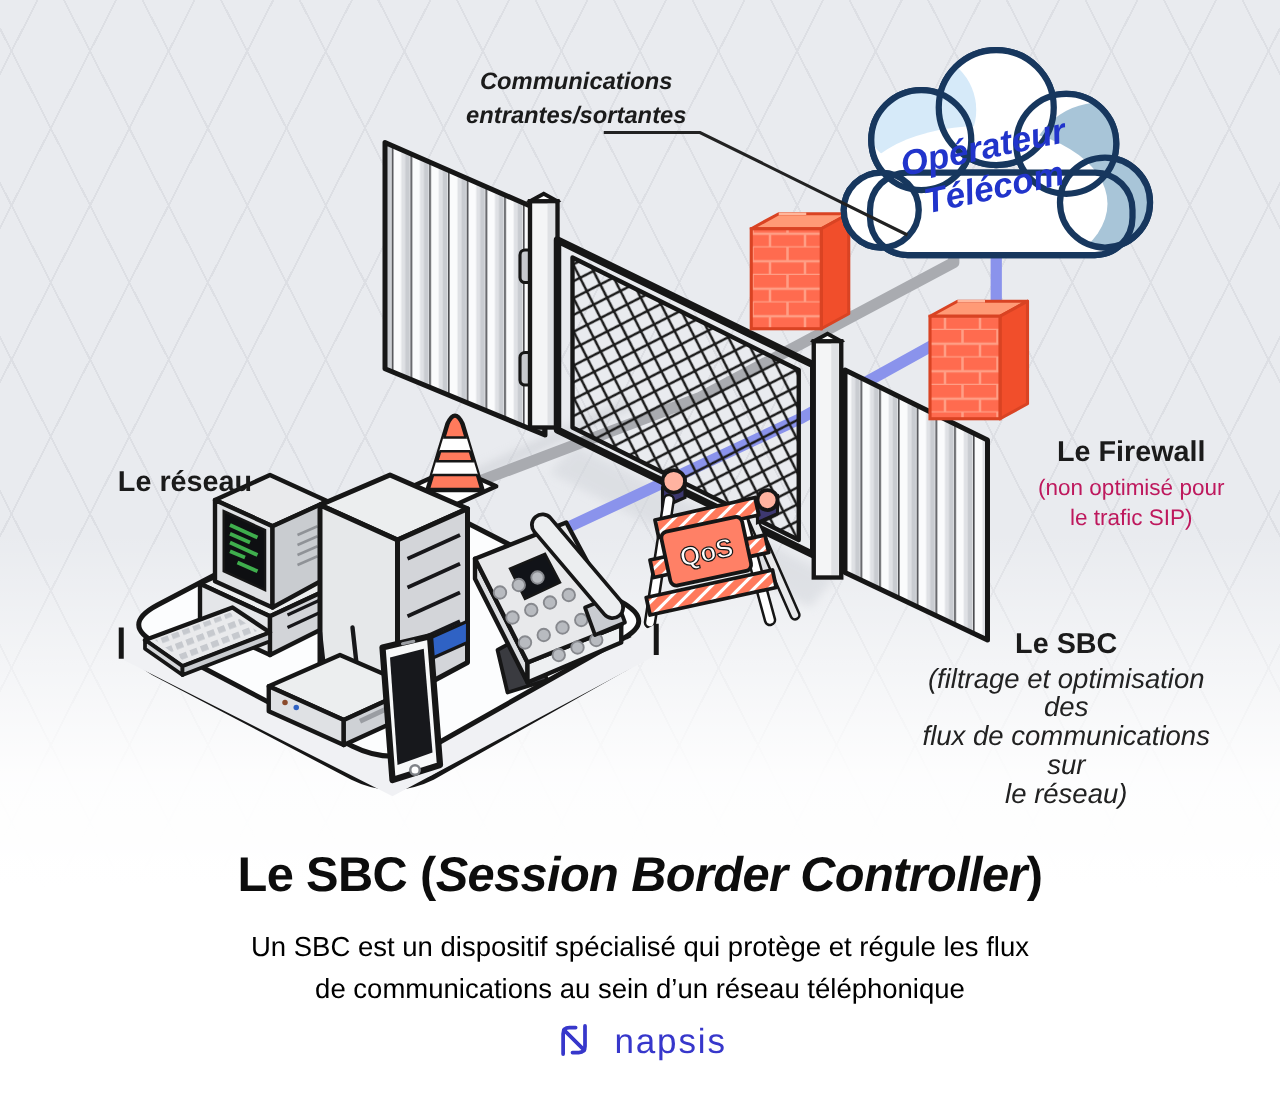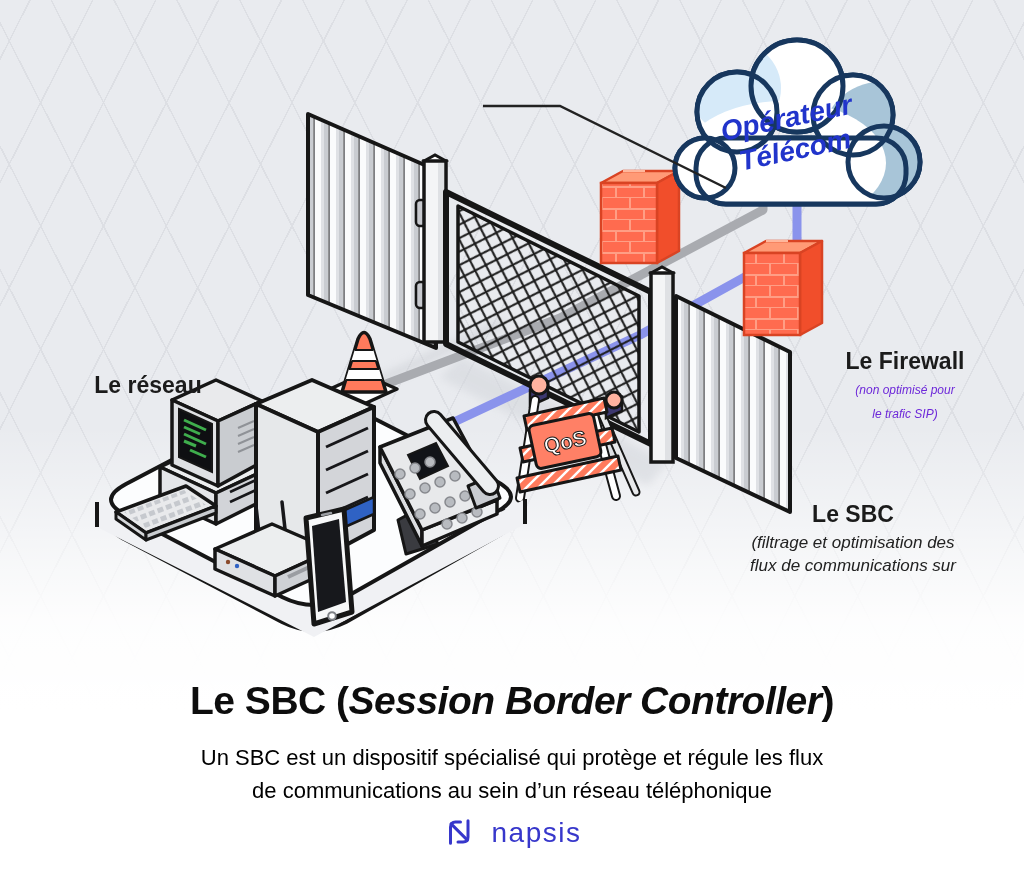--- a/index.html
+++ b/index.html
@@ -9,24 +9,24 @@
     background-image:
       repeating-linear-gradient(63deg,#dddfe4 0,#dddfe4 1.5px,transparent 1.5px,transparent 56px),
       repeating-linear-gradient(-63deg,#dddfe4 0,#dddfe4 1.5px,transparent 1.5px,transparent 56px);}
   .grid-fade{position:absolute;inset:0;
     background:linear-gradient(180deg,rgba(255,255,255,0) 48%,rgba(255,255,255,.92) 70%,#ffffff 80%);}
   svg.illustration{position:absolute;left:0;top:0;}
   .lbl{position:absolute;text-align:center;color:#1b1b1b;}
   #communications-label{left:350px;top:52px;width:222px;font-size:19px;font-weight:800;font-style:italic;line-height:27px;}
   #firewall-label{left:792px;top:303px;width:226px;margin-top:44px;}
   #firewall-label .t{font-size:23px;font-weight:800;line-height:28px;}
-  #firewall-label .s{font-size:12px;font-style:italic;line-height:24px;margin-top:3px;color:#6d28d9;}
+  #firewall-label .s{font-size:18px;line-height:24px;margin-top:3px;color:#be185d;}
   #sbc-label{left:722px;top:500px;width:262px;}
   #sbc-label .t{font-size:23px;font-weight:800;line-height:28px;}
-  #sbc-label .s{font-size:17px;font-style:italic;line-height:23px;margin-top:3px;color:#222;}
+  #sbc-label .s{font-size:22px;font-style:italic;line-height:23px;margin-top:3px;color:#222;}
   #lan-label{left:60px;top:371px;width:176px;font-size:23px;font-weight:800;line-height:28px;}
   #main-title{position:absolute;left:0;top:679px;width:100%;text-align:center;
     font-size:39px;font-weight:800;color:#0d0d0d;letter-spacing:-.5px;}
   #main-title .it{font-style:italic;}
   #main-subtitle{position:absolute;left:0;top:741px;width:100%;text-align:center;
     font-size:22px;font-weight:500;color:#000000;line-height:33px;}
   #brand{position:absolute;left:0;top:817px;width:100%;display:flex;justify-content:center;gap:19px;}
   #brand .brand-text{font-size:28px;color:#3737cb;font-weight:500;letter-spacing:1.5px;}
   .svgtext{font-family:"Liberation Sans","DejaVu Sans",sans-serif;}
 </style>
@@ -300,34 +300,39 @@
         <line x1="473" y1="475" x2="483" y2="471"></line>
           <line x1="477.5" y1="483.5" x2="487.5" y2="479.5"></line>
         <line x1="482" y1="492" x2="492" y2="488"></line>
       </g>
       <polygon points="468,486 492,476 500,498 476,508" fill="#c9ccd1" stroke="#161616" stroke-width="3" stroke-linejoin="round"></polygon>
       <line x1="434" y1="420" x2="490" y2="486" stroke="#161616" stroke-width="20" stroke-linecap="round"></line>
       <line x1="434" y1="420" x2="490" y2="486" stroke="#eceef0" stroke-width="14" stroke-linecap="round"></line>
     </g>
   </svg>
 
+  <div class="lbl" id="communications-label">
+    <div>Communications</div>
+    <div>entrantes/sortantes</div>
+  </div>
 
   <div class="lbl" id="firewall-label">
     <div class="t">Le Firewall</div>
     <div class="s">
       <div>(non optimisé pour</div>
       <div>le trafic SIP)</div>
     </div>
   </div>
 
   <div class="lbl" id="sbc-label">
     <div class="t">Le SBC</div>
     <div class="s">
       <div>(filtrage et optimisation des</div>
       <div>flux de communications sur</div>
+      <div>le réseau)</div>
     </div>
   </div>
 
   <div class="lbl" id="lan-label">
     <div>Le réseau</div>
   </div>
 
   <div id="main-title">
     <span>Le SBC (</span><span class="it">Session Border Controller</span><span>)</span>
   </div>

